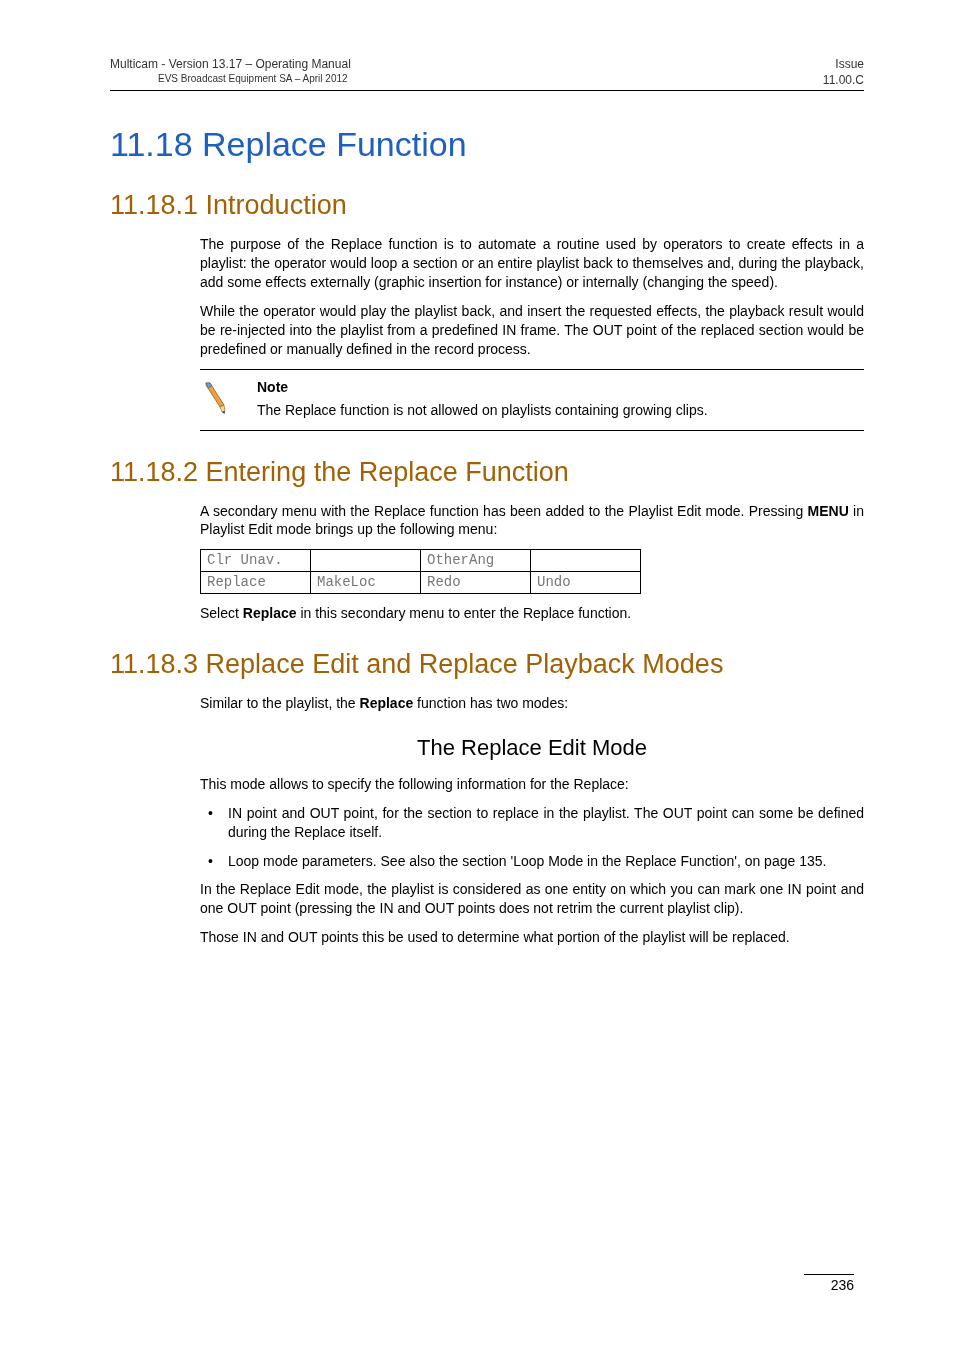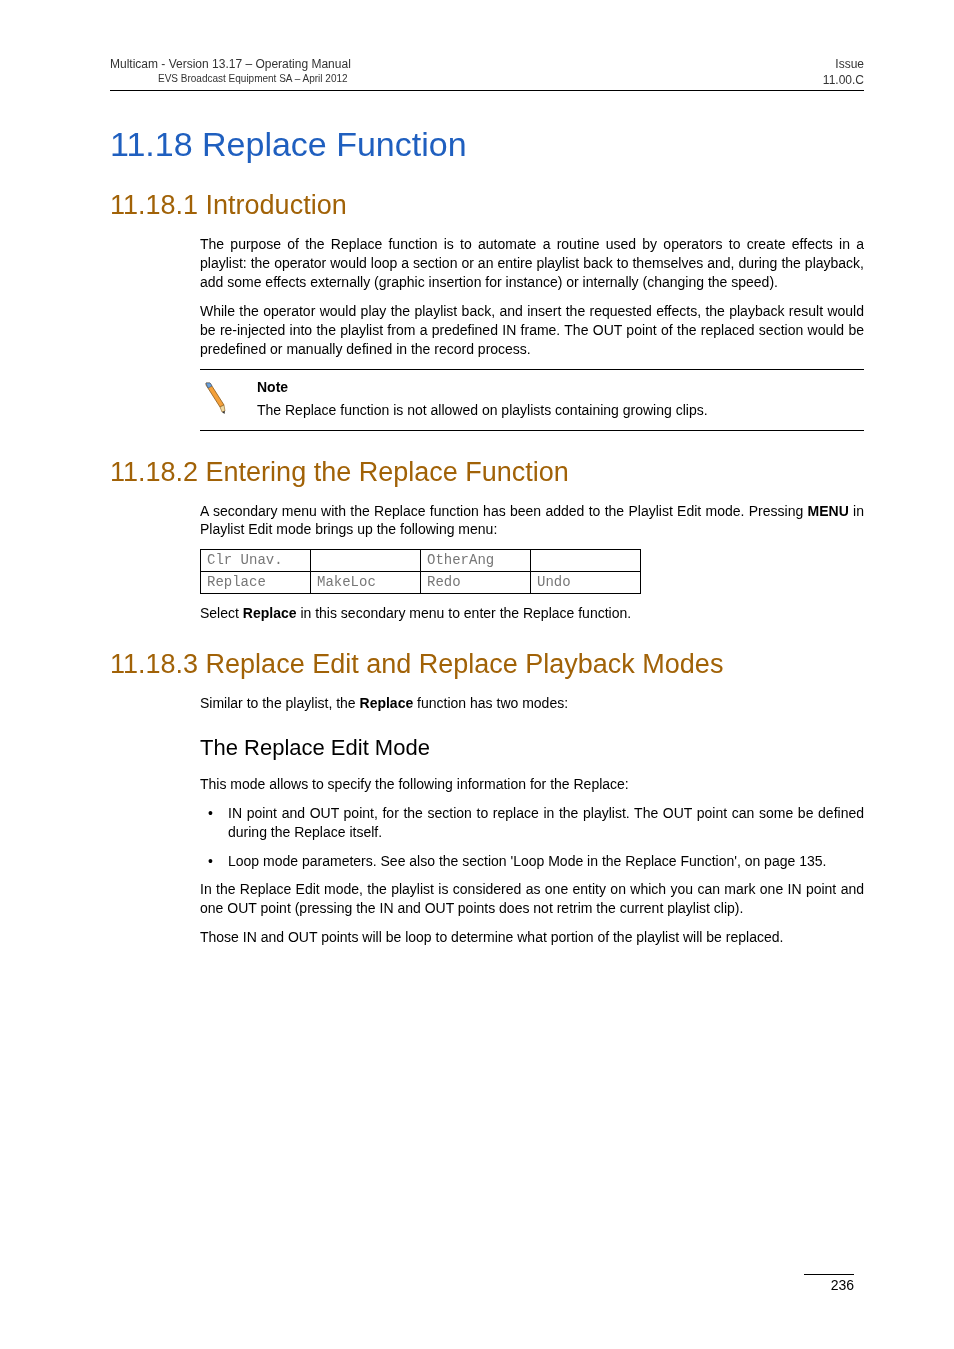--- a/index.html
+++ b/index.html
@@ -7,21 +7,21 @@
   .page { width: 954px; min-height: 1349px; padding: 56px 90px 40px 110px; position: relative; }
   .header-row { display: flex; justify-content: space-between; font-size: 12px; color: #333; line-height: 1.35; }
   .header-left { text-align: left; }
   .header-left .small { font-size: 10px; color: #333; padding-left: 48px; }
   .header-right { text-align: right; }
   .header-rule { border: none; border-top: 1px solid #000; margin-top: 2px; margin-bottom: 16px; }
   .body-text { margin-left: 90px; font-size: 14px; line-height: 1.35; text-align: justify; }
   .body-text p { margin-bottom: 10px; }
   .h1 { font-size: 34px; color: #1f5fbf; margin-top: 34px; margin-bottom: 22px; font-weight: 400; }
   .h2 { font-size: 27px; color: #a16207; margin-top: 26px; margin-bottom: 14px; font-weight: 400; }
-  .h3 { font-size: 22px; color: #000; margin-top: 22px; margin-bottom: 14px; font-weight: 400; }
+  .h3 { font-size: 22px; color: #000; margin-top: 22px; margin-bottom: 14px; font-weight: 400; text-align: center; }
   .h3-area { margin-left: 90px; }
   .note-block { margin-left: 90px; border-top: 1px solid #000; border-bottom: 1px solid #000; padding: 8px 0 10px 0; margin-top: 10px; margin-bottom: 10px; }
   .note-inner { display: flex; gap: 29px; align-items: center; }
   .pencil-wrap { flex: 0 0 28px; padding-top: 2px; }
   .note-text { font-size: 14px; line-height: 1.35; }
   .note-text .note-label { font-weight: bold; display: block; margin-bottom: 4px; }
   table.menu { border-collapse: collapse; margin-top: 4px; margin-bottom: 10px; font-family: "Courier New", monospace; font-size: 14px; color: #777; }
   table.menu td { border: 1px solid #000; padding: 1px 6px; width: 110px; }
   ul.bullets { list-style: none; padding-left: 0; }
   ul.bullets li { position: relative; padding-left: 28px; margin-bottom: 10px; text-align: justify; font-size:14px; line-height:1.35; }
@@ -110,21 +110,21 @@
     <div class="h3">The Replace Edit Mode</div>
   </div>
 
   <div class="body-text">
     <p>This mode allows to specify the following information for the Replace:</p>
     <ul class="bullets">
       <li>IN point and OUT point, for the section to replace in the playlist. The OUT point can some be defined during the Replace itself.</li>
       <li>Loop mode parameters. See also the section 'Loop Mode in the Replace Function', on page 135.</li>
     </ul>
     <p>In the Replace Edit mode, the playlist is considered as one entity on which you can mark one IN point and one OUT point (pressing the IN and OUT points does not retrim the current playlist clip).</p>
-    <p>Those IN and OUT points will be loop to determine what portion of the playlist will be replaced.</p>
+    <p>Those IN and OUT points this be used to determine what portion of the playlist will be replaced.</p>
   </div>
 
   <div class="page-num-wrap">
     <hr class="page-num-rule">
     <div>236</div>
   </div>
 
 </div>
 
 </body></html>

